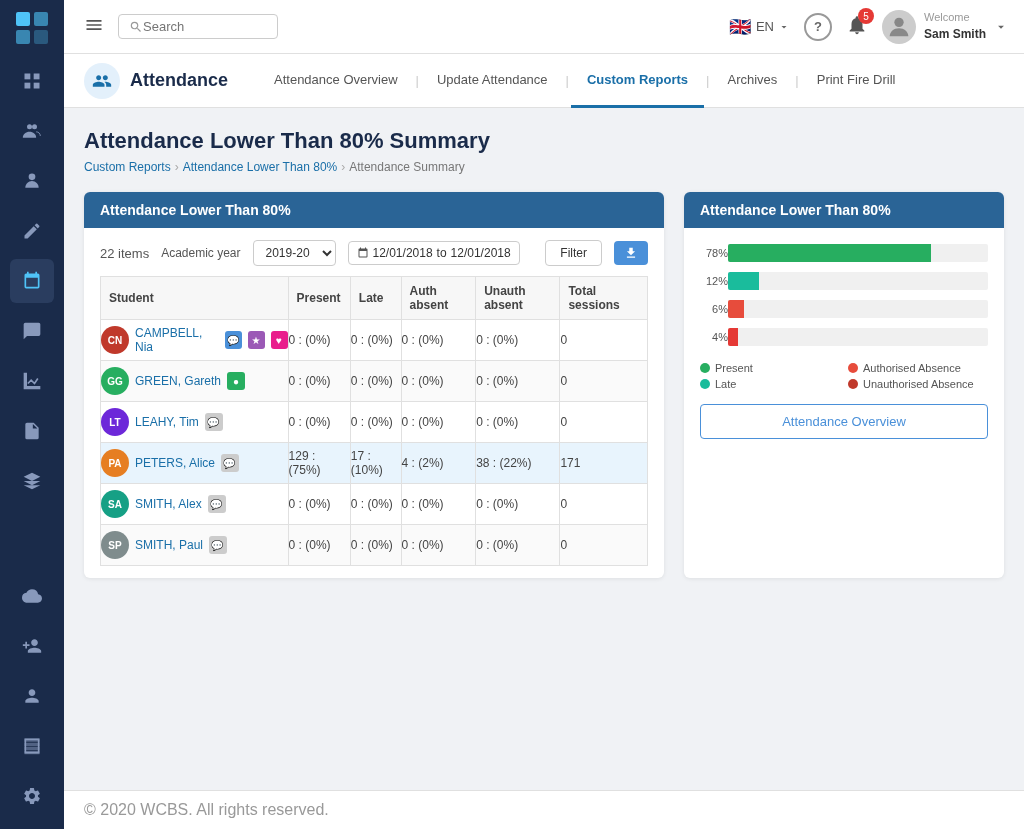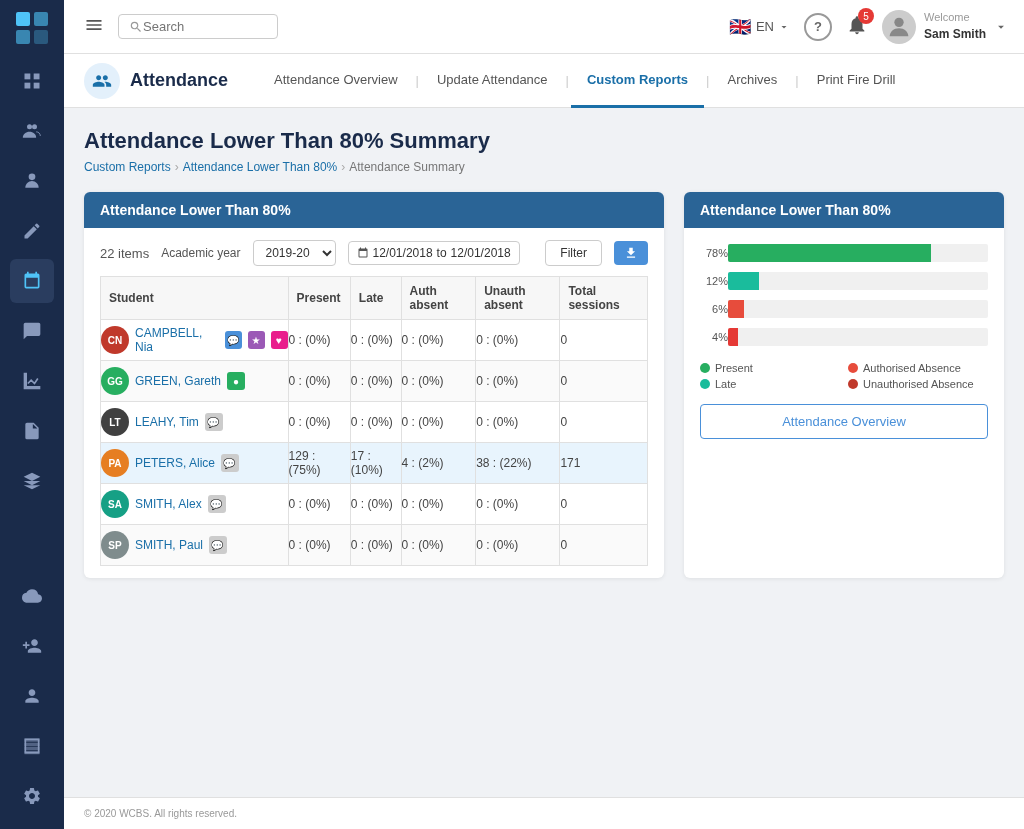--- a/index.html
+++ b/index.html
@@ -416,21 +416,21 @@
       font-size: 13px;
       cursor: pointer;
       text-align: center;
     }
 
     
     .footer {
       background: #fff;
       border-top: 1px solid #e0e0e0;
       padding: 10px 20px;
-      font-size: 10px;
+      font-size: 16px;
       color: #999;
     }
   </style>
 </head>
 <body>
 
 <div class="sidebar">
   <div class="sidebar-logo">
     <svg viewBox="0 0 36 36" fill="none">
       <rect x="2" y="2" width="14" height="14" rx="2" fill="#4fc3f7"></rect>
@@ -665,21 +665,21 @@
                   </td>
                   <td>0 : (0%)</td>
                   <td>0 : (0%)</td>
                   <td>0 : (0%)</td>
                   <td>0 : (0%)</td>
                   <td>0</td>
                 </tr>
                 <tr>
                   <td>
                     <div class="student-cell">
-                      <div class="student-avatar" style="background: #404040;">LT</div>
+                      <div class="student-avatar" style="background: #6d28d9;">LT</div>
                       <span class="student-name">LEAHY, Tim</span>
                       <span class="icon-tag" style="background: rgb(204, 204, 204); color: rgb(255, 255, 255); font-size: 10px;">💬</span>
                     </div>
                   </td>
                   <td>0 : (0%)</td>
                   <td>0 : (0%)</td>
                   <td>0 : (0%)</td>
                   <td>0 : (0%)</td>
                   <td>0</td>
                 </tr>

